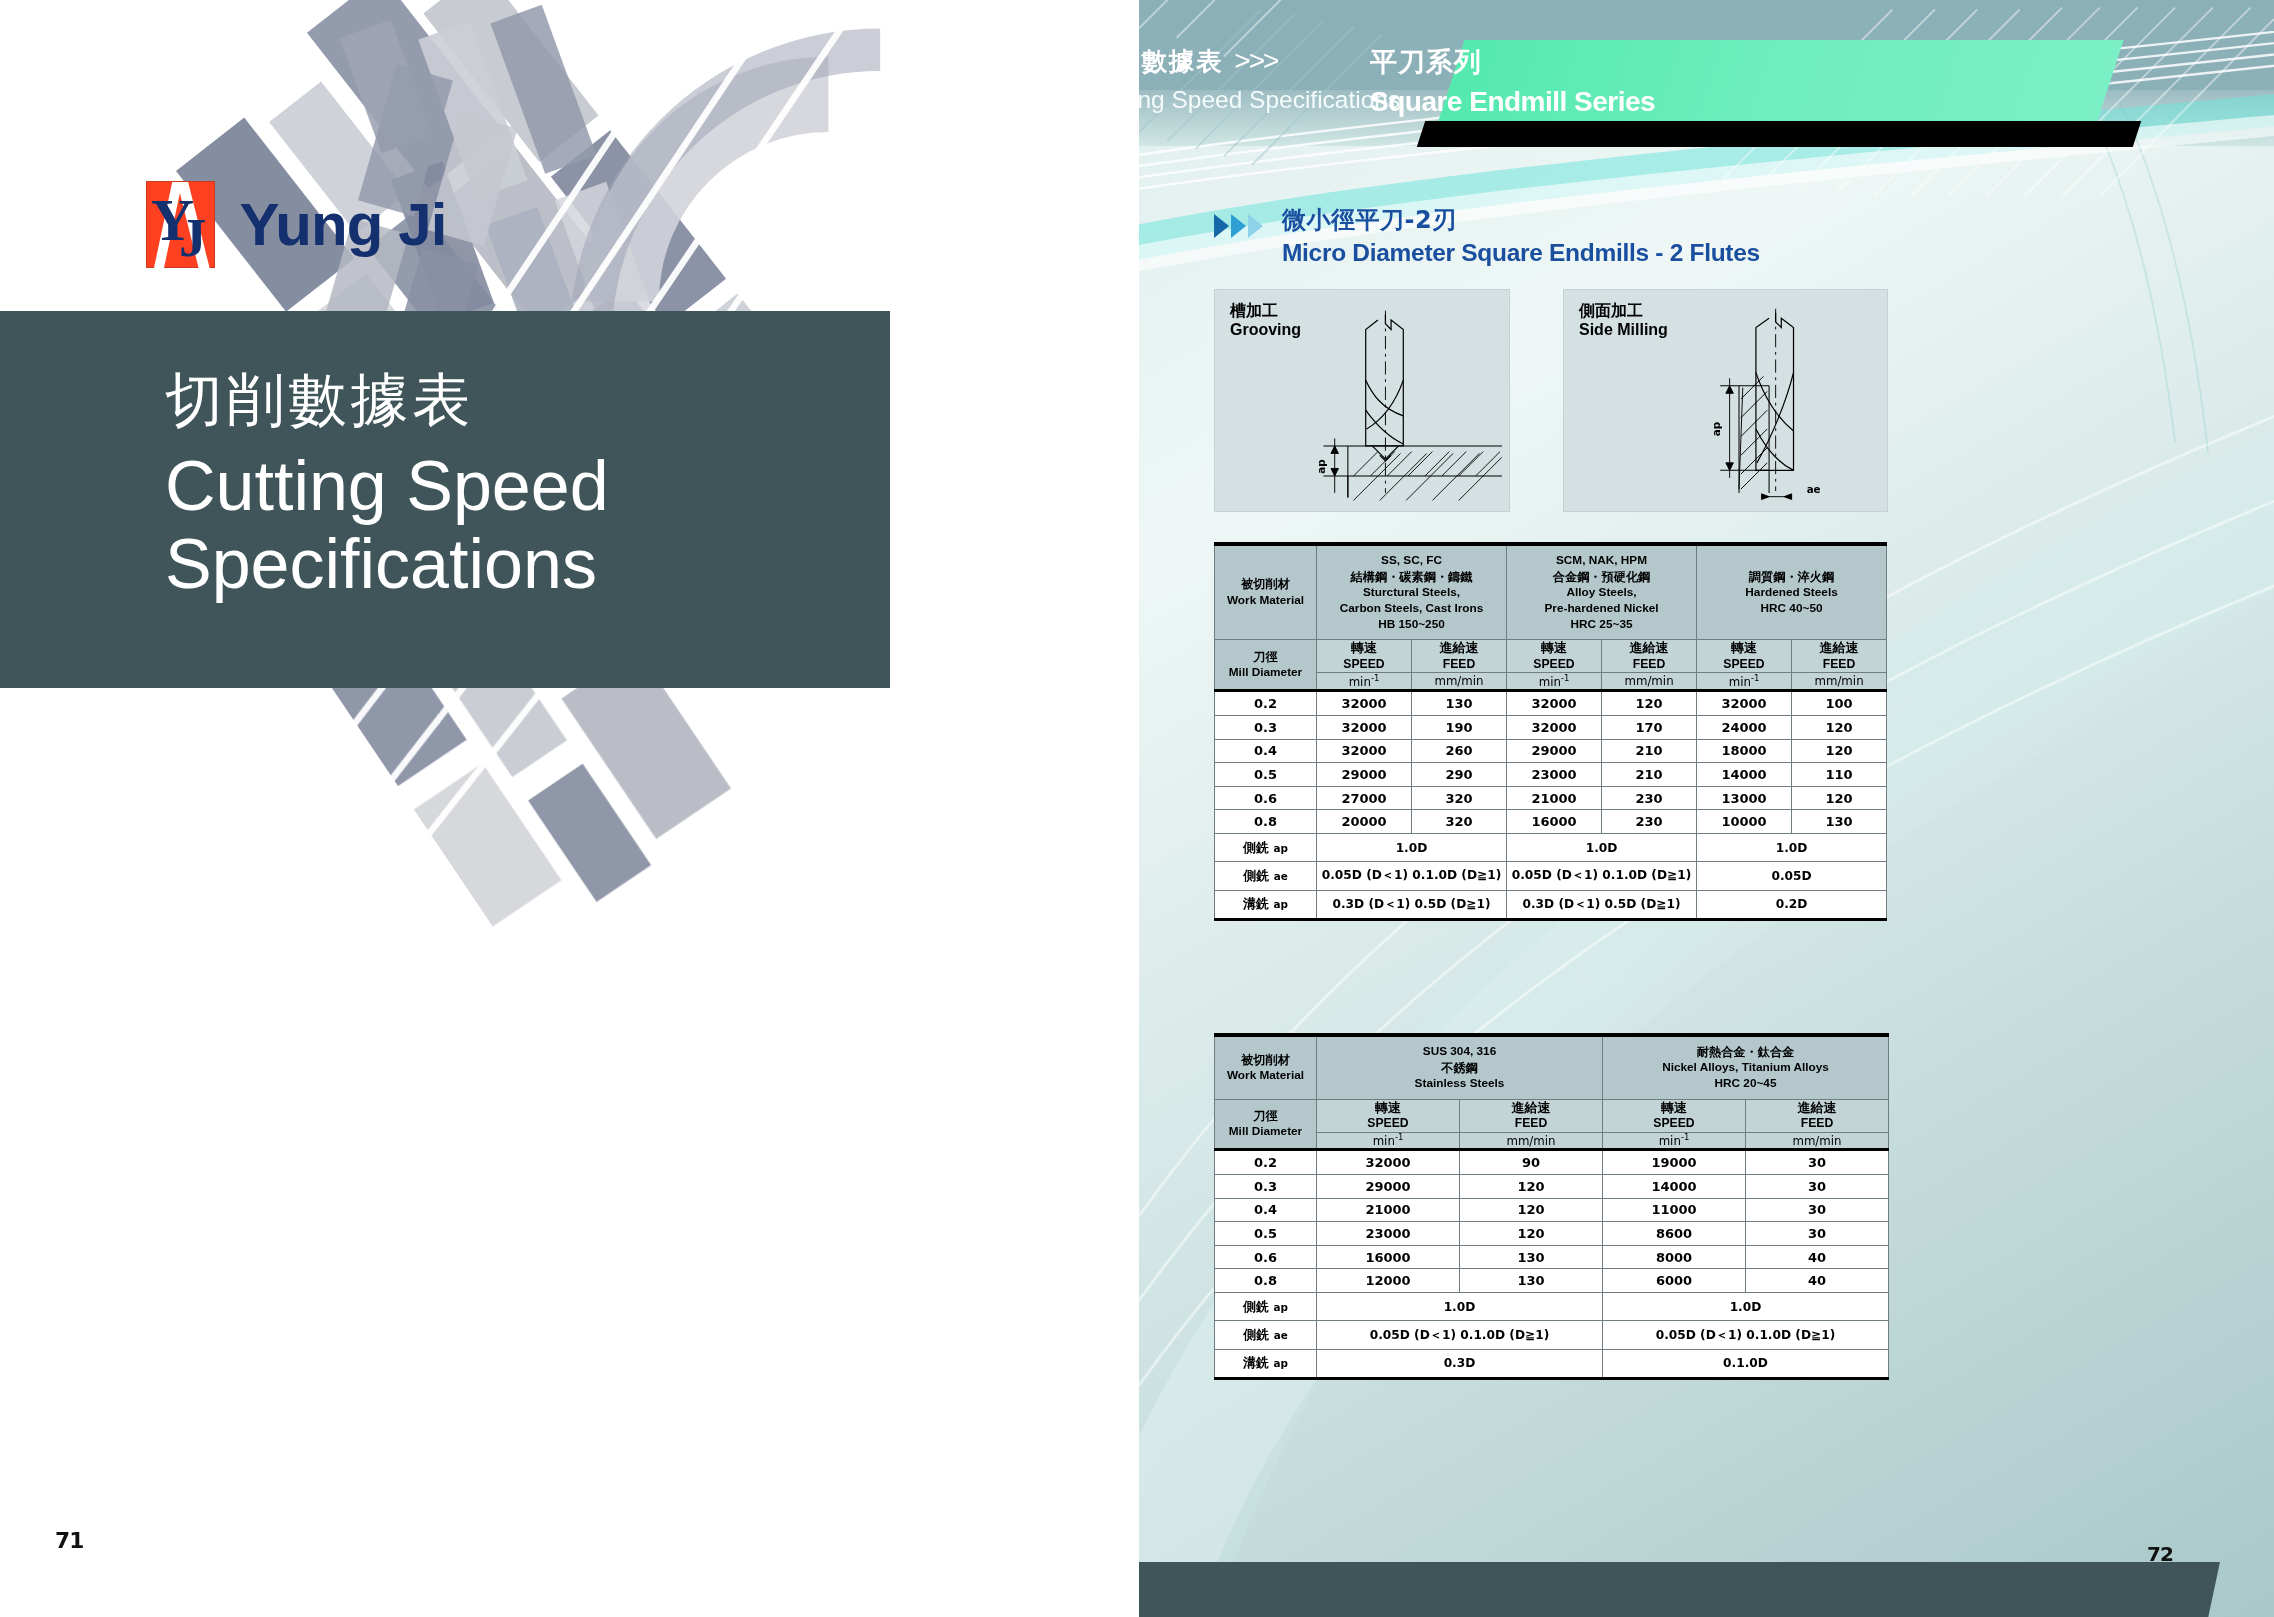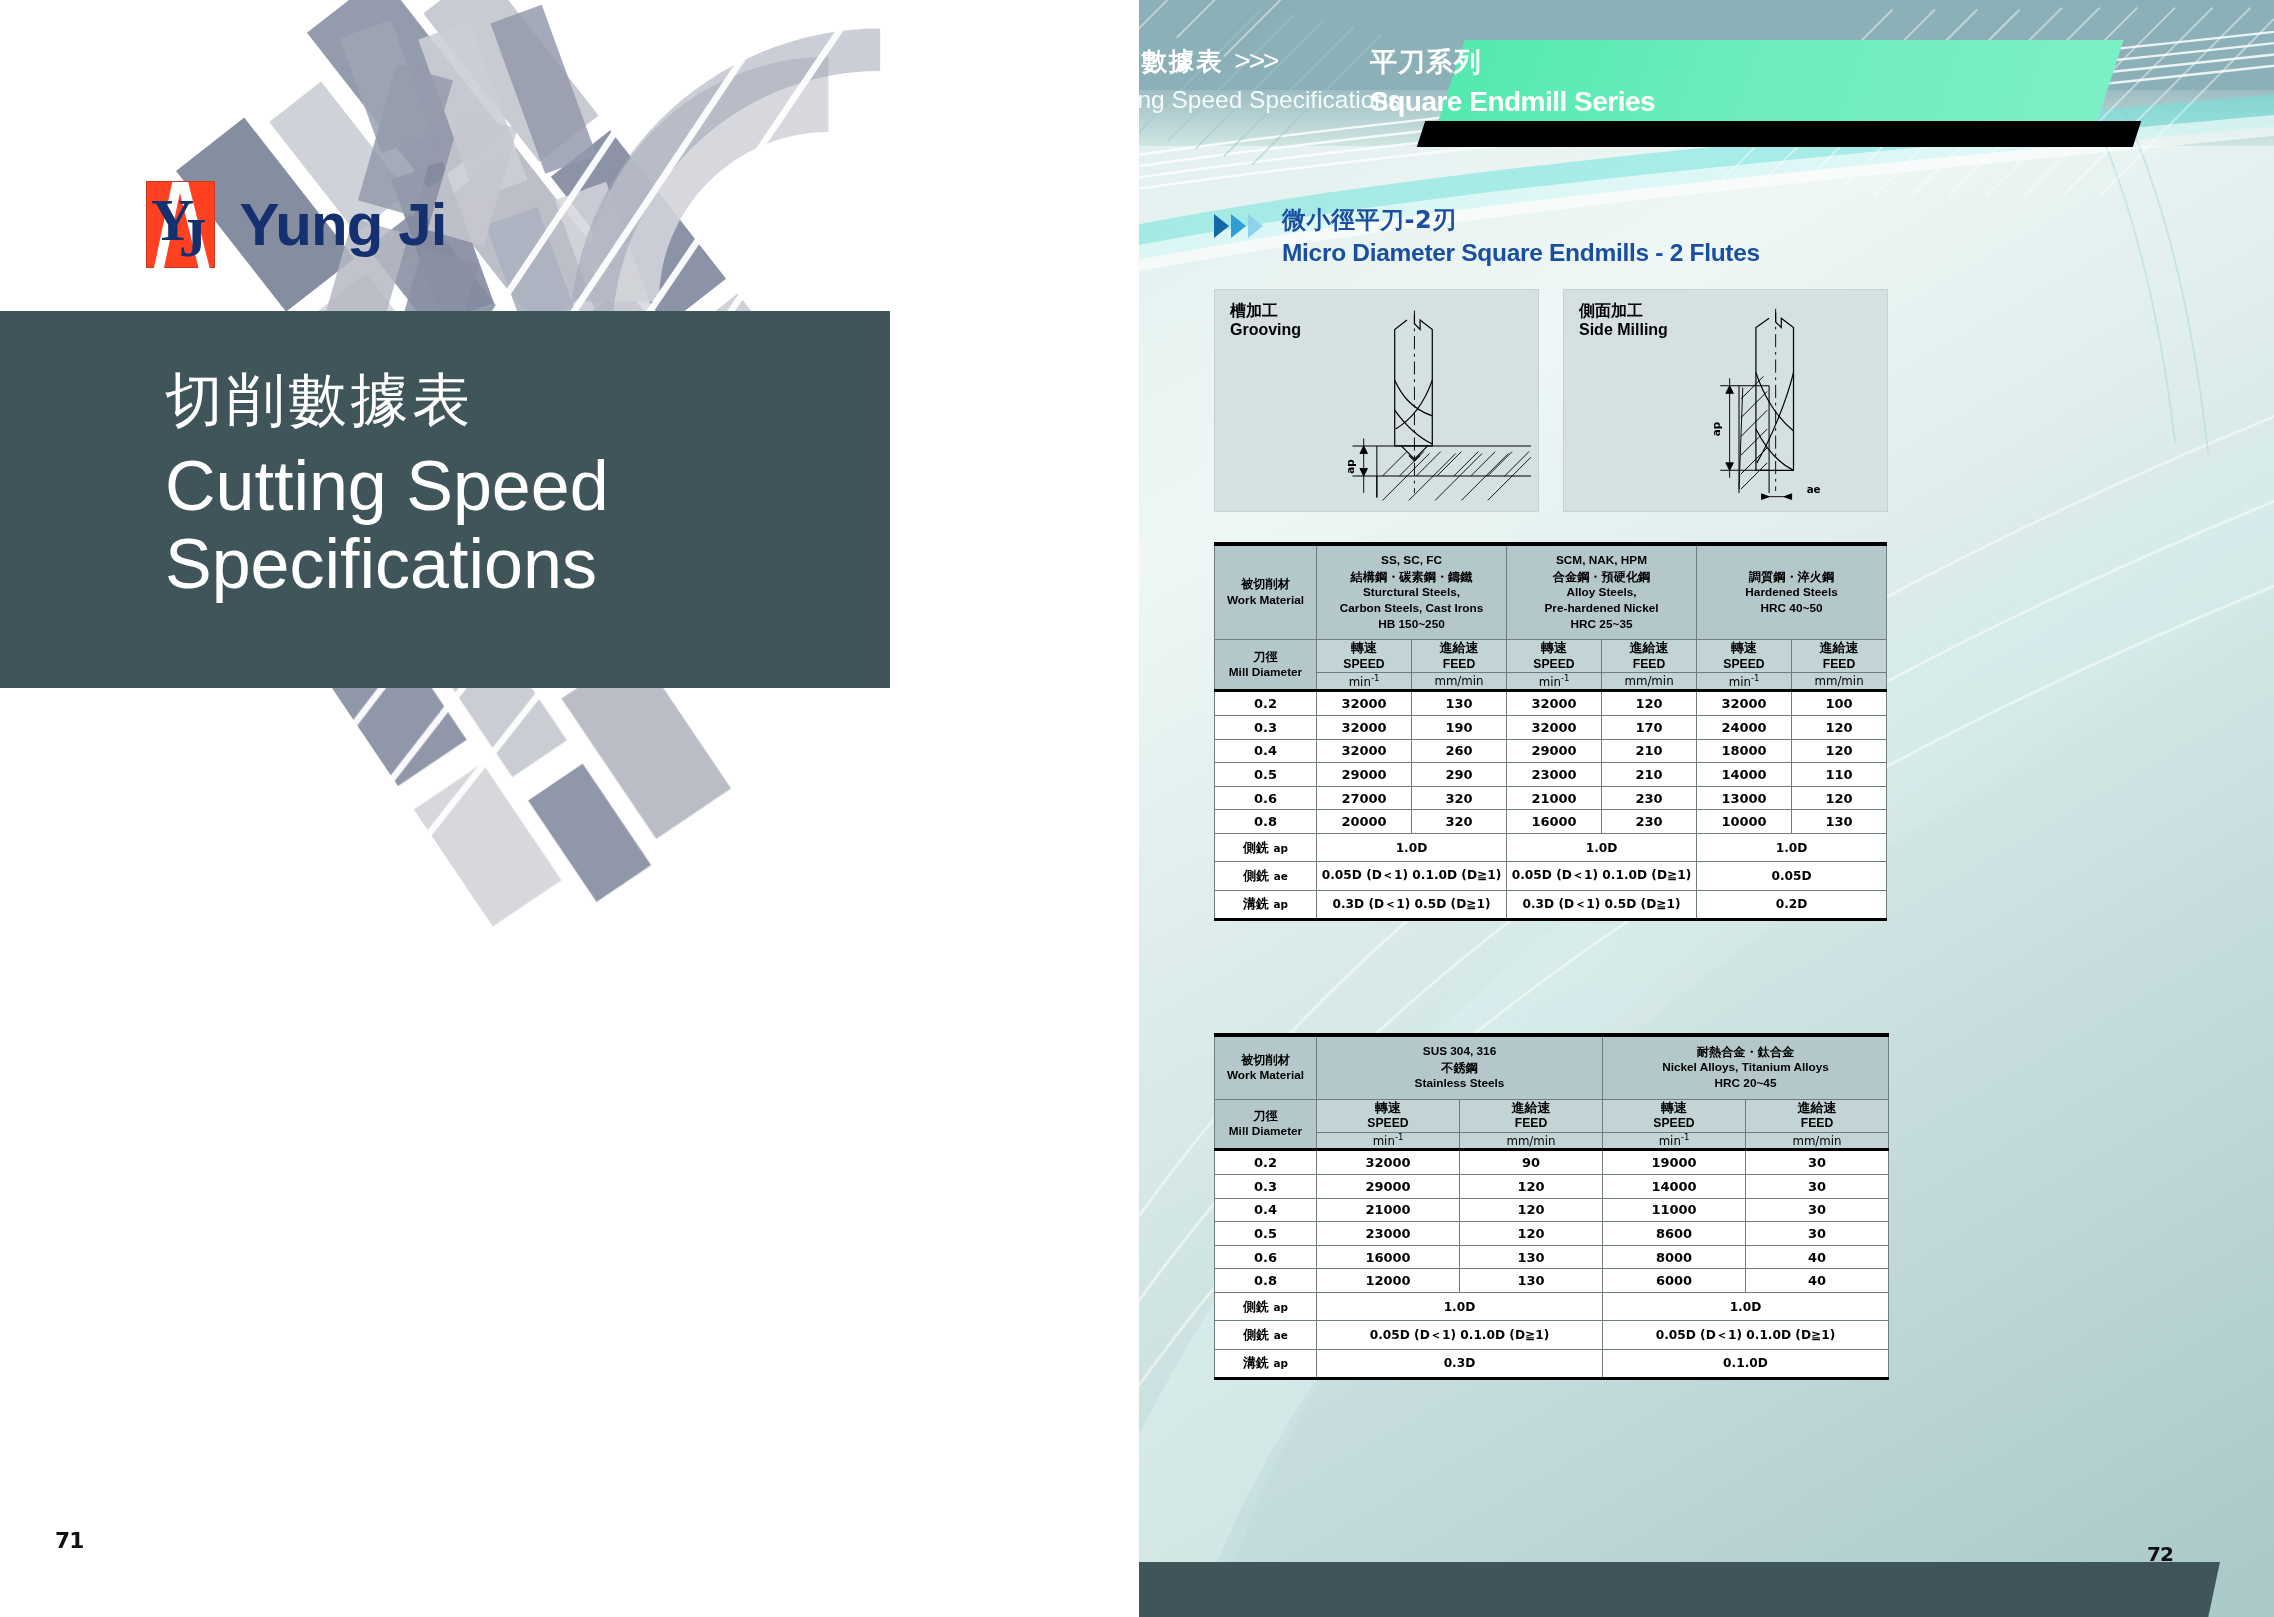--- a/index.html
+++ b/index.html
@@ -67,21 +67,21 @@
   .chev-g.c1{border-left:15px solid #1468a8;}
   .chev-g.c2{border-left:15px solid #2e9fd4;}
   .chev-g.c3{border-left:15px solid #8fd3ea;}
   #sec-text{margin-left:68px;}
   #sec-cn{color:#1a4fa0;font-size:24px;font-weight:700;letter-spacing:0.5px;line-height:1.25;
       font-family:"DejaVu Sans","Liberation Sans",sans-serif;}
   #sec-en{color:#1a4fa0;font-size:24.5px;font-weight:700;letter-spacing:-0.3px;margin-top:3.8px;}
 
   
   .figbox{position:absolute;background:#d5e0e3;border:0.9px solid #c4d2d6;box-sizing:border-box;}
-  #fig-groove{left:75px;top:289px;width:325px;height:223px;}
+  #fig-groove{left:75px;top:289px;width:296px;height:223px;}
   #fig-side{left:424px;top:289px;width:325px;height:223px;}
   .figlabel{position:absolute;left:15px;top:11.3px;color:#000;}
   .figlabel .cn{font-size:16px;font-weight:700;line-height:1.2;
       font-family:"DejaVu Sans","Liberation Sans",sans-serif;}
   .figlabel .en{font-size:16px;font-weight:700;line-height:1.25;}
   .figsvg{position:absolute;right:7.5px;bottom:3.8px;}
 
   
   .tbl{position:absolute;left:75px;width:673px;border-collapse:collapse;
        table-layout:fixed;background:#fff;}

